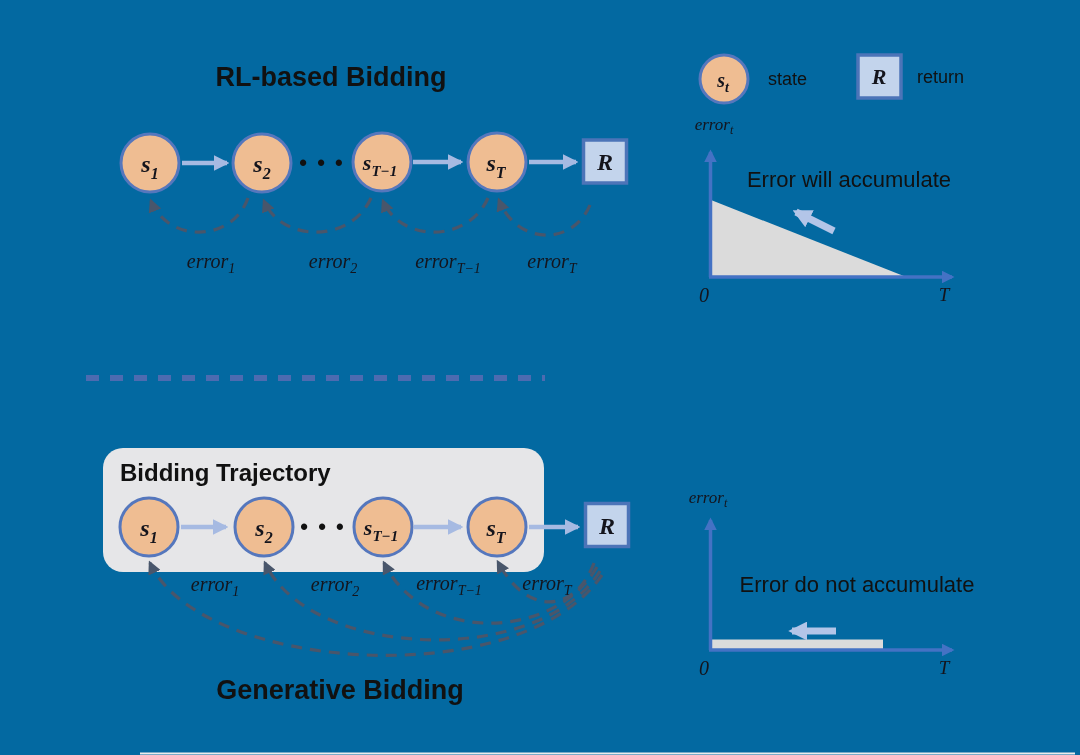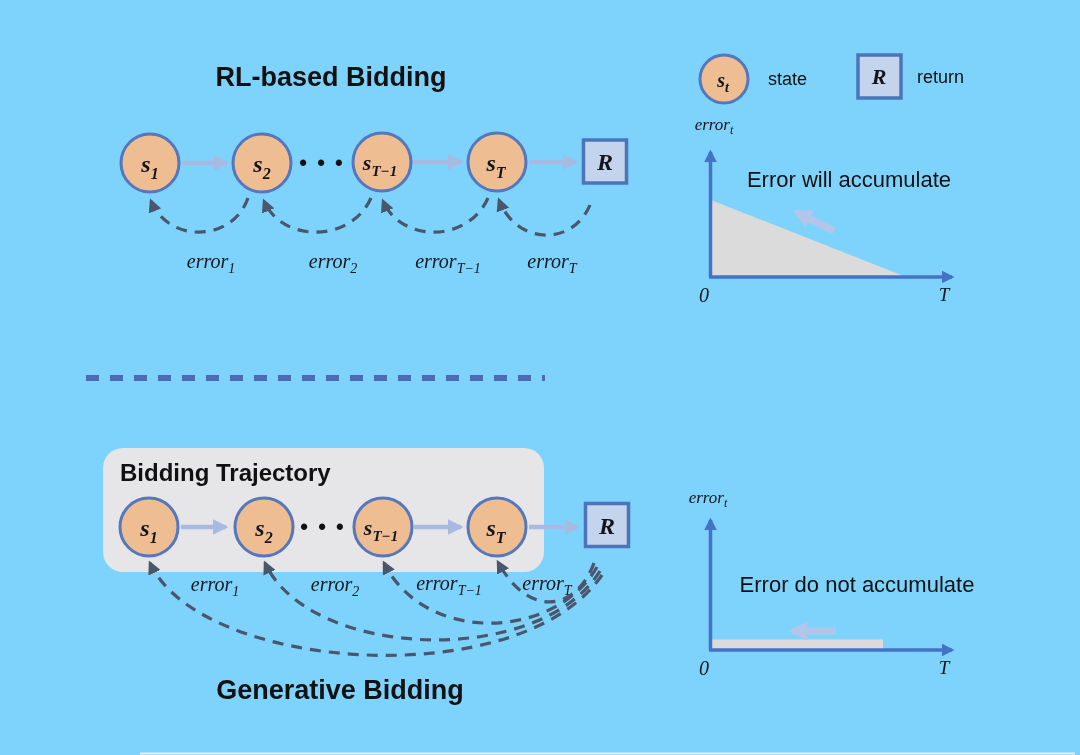--- a/index.html
+++ b/index.html
@@ -1,16 +1,16 @@
 <!DOCTYPE html>
 <html><head>
 <meta charset="utf-8">
 <style>
   html,body{margin:0;padding:0;background:#fff;}
-  #stage{position:relative;width:1080px;height:755px;background:#7dd3fc;overflow:hidden;
+  #stage{position:relative;width:1080px;height:755px;background:#0369a1;overflow:hidden;
          font-family:"Liberation Sans",sans-serif;}
   svg{position:absolute;inset:0;}
   text{user-select:none;}
   .title{font-family:"Liberation Sans",sans-serif;font-weight:bold;font-size:27px;fill:#111;}
   .boxlabel{font-family:"Liberation Sans",sans-serif;font-weight:bold;font-size:24px;fill:#111;}
   .annot{font-family:"Liberation Sans",sans-serif;font-size:22px;fill:#111;}
   .legendtxt{font-family:"Liberation Sans",sans-serif;font-size:18px;fill:#111;}
   .math{font-family:"Liberation Serif","DejaVu Serif",serif;font-style:italic;fill:#14141c;}
   .mathbold{font-family:"Liberation Serif","DejaVu Serif",serif;font-style:italic;font-weight:bold;fill:#14141c;}
   .dots{font-family:"Liberation Sans",sans-serif;font-weight:bold;font-size:22px;fill:#111;letter-spacing:2px;}

